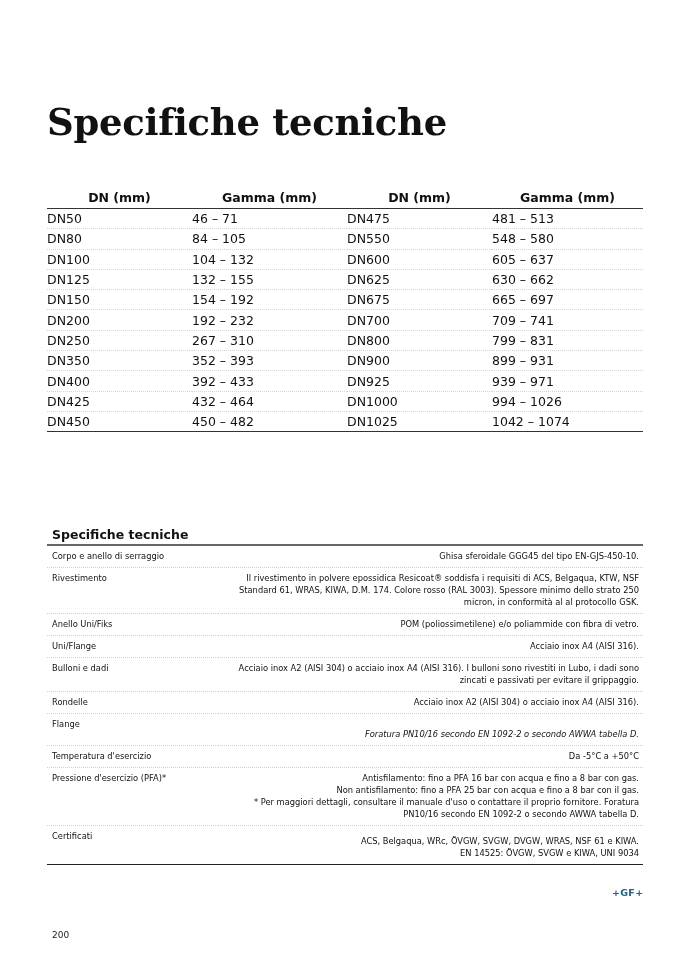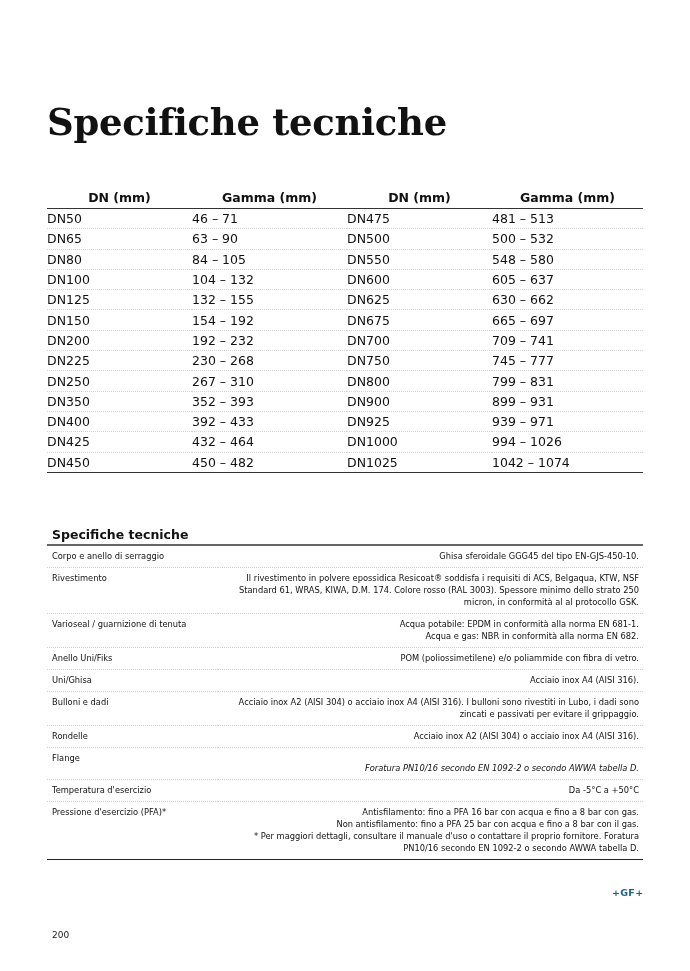--- a/index.html
+++ b/index.html
@@ -92,26 +92,20 @@
     </tr>
   </thead>
   <tbody id="dim-body">
       <tr>
         <td>DN50</td>
         <td>46 – 71</td>
         <td>DN475</td>
         <td>481 – 513</td>
       </tr>
       <tr>
-        <td>DN65</td>
-        <td>63 – 90</td>
-        <td>DN500</td>
-        <td>500 – 532</td>
-      </tr>
-      <tr>
         <td>DN80</td>
         <td>84 – 105</td>
         <td>DN550</td>
         <td>548 – 580</td>
       </tr>
       <tr>
         <td>DN100</td>
         <td>104 – 132</td>
         <td>DN600</td>
         <td>605 – 637</td>
@@ -128,26 +122,20 @@
         <td>DN675</td>
         <td>665 – 697</td>
       </tr>
       <tr>
         <td>DN200</td>
         <td>192 – 232</td>
         <td>DN700</td>
         <td>709 – 741</td>
       </tr>
       <tr>
-        <td>DN225</td>
-        <td>230 – 268</td>
-        <td>DN750</td>
-        <td>745 – 777</td>
-      </tr>
-      <tr>
         <td>DN250</td>
         <td>267 – 310</td>
         <td>DN800</td>
         <td>799 – 831</td>
       </tr>
       <tr>
         <td>DN350</td>
         <td>352 – 393</td>
         <td>DN900</td>
         <td>899 – 931</td>
@@ -183,34 +171,27 @@
           <span class="line">Ghisa sferoidale GGG45 del tipo EN-GJS-450-10.</span>
         </td>
       </tr>
       <tr>
         <td class="label">Rivestimento</td>
         <td class="value">
           <span class="line">Il rivestimento in polvere epossidica Resicoat® soddisfa i requisiti di ACS, Belgaqua, KTW, NSF Standard 61, WRAS, KIWA, D.M. 174. Colore rosso (RAL 3003). Spessore minimo dello strato 250 micron, in conformità al al protocollo GSK.</span>
         </td>
       </tr>
       <tr>
-        <td class="label">Varioseal / guarnizione di tenuta</td>
-        <td class="value">
-          <span class="line">Acqua potabile: EPDM in conformità alla norma EN 681-1.</span>
-          <span class="line">Acqua e gas: NBR in conformità alla norma EN 682.</span>
-        </td>
-      </tr>
-      <tr>
         <td class="label">Anello Uni/Fiks</td>
         <td class="value">
           <span class="line">POM (poliossimetilene) e/o poliammide con fibra di vetro.</span>
         </td>
       </tr>
       <tr>
-        <td class="label">Uni/Ghisa</td>
+        <td class="label">Uni/Flange</td>
         <td class="value">
           <span class="line">Acciaio inox A4 (AISI 316).</span>
         </td>
       </tr>
       <tr>
         <td class="label">Bulloni e dadi</td>
         <td class="value">
           <span class="line">Acciaio inox A2 (AISI 304) o acciaio inox A4 (AISI 316). I bulloni sono rivestiti in Lubo, i dadi sono zincati e passivati per evitare il grippaggio.</span>
         </td>
       </tr>
@@ -233,17 +214,24 @@
         </td>
       </tr>
       <tr>
         <td class="label">Pressione d'esercizio (PFA)*</td>
         <td class="value">
           <span class="line">Antisfilamento: fino a PFA 16 bar con acqua e fino a 8 bar con gas.</span>
           <span class="line">Non antisfilamento: fino a PFA 25 bar con acqua e fino a 8 bar con il gas.</span>
           <span class="line">* Per maggiori dettagli, consultare il manuale d'uso o contattare il proprio fornitore. Foratura PN10/16 secondo EN 1092-2 o secondo AWWA tabella D.</span>
         </td>
       </tr>
+      <tr>
+        <td class="label">Certificati</td>
+        <td class="value" style="padding-top: 9px;">
+          <span class="line">ACS, Belgaqua, WRc, ÖVGW, SVGW, DVGW, WRAS, NSF 61 e KIWA.</span>
+          <span class="line">EN 14525: ÖVGW, SVGW e KIWA, UNI 9034</span>
+        </td>
+      </tr>
     </tbody>
 </table>
 
 <div class="footer-page">200</div>
 <div class="footer-logo">+GF+</div>
 
 </body></html>

